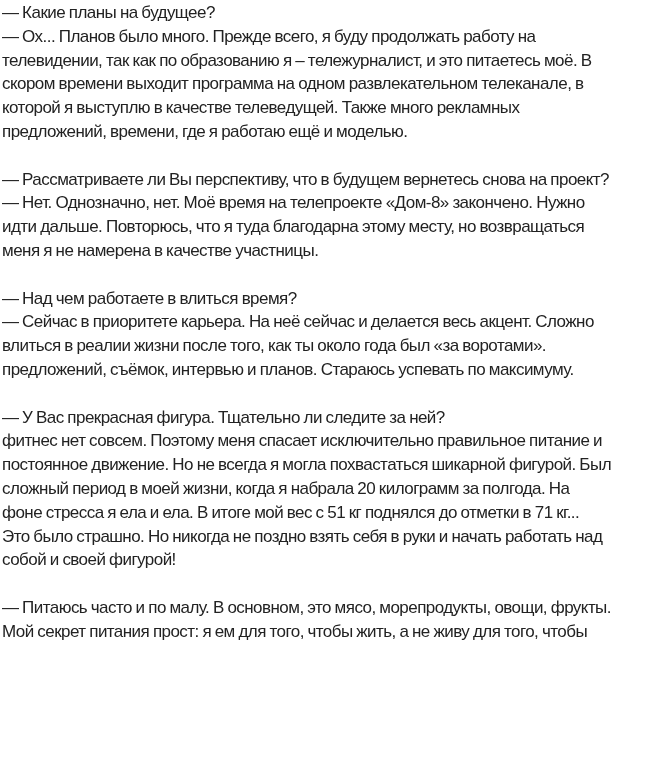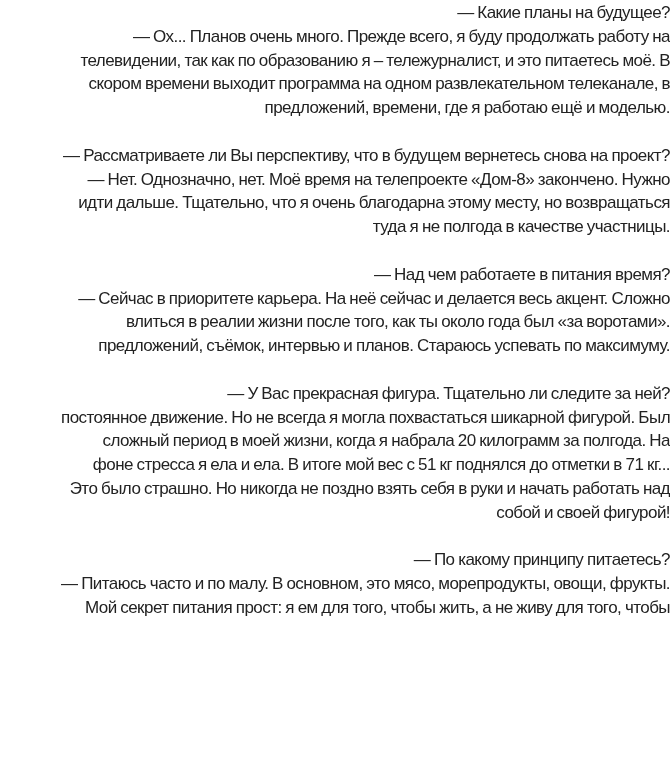--- a/index.html
+++ b/index.html
@@ -13,65 +13,65 @@
       overflow: hidden;
     }
     .article {
       padding: 1px 0 0 2px;
       font-family: "Liberation Sans", sans-serif;
       font-size: 17px;
       line-height: 23.8px;
       color: #222222;
       letter-spacing: -0.55px;
       word-spacing: -0.5px;
-      text-align: right;
     }
     .qa {
       margin: 0 0 23.8px 0;
     }
     .line {
       display: block;
       white-space: nowrap;
     }
   </style>
 </head>
 <body>
 
 <div class="article">
 
   <div class="qa">
     <span class="line">— Какие планы на будущее?</span>
-    <span class="line">— Ох... Планов очень много. Прежде всего, я буду продолжать работу на</span>
+    <span class="line">— Ох... Планов было много. Прежде всего, я буду продолжать работу на</span>
     <span class="line">телевидении, так как по образованию я – тележурналист, и это питаетесь моё. В</span>
     <span class="line">скором времени выходит программа на одном развлекательном телеканале, в</span>
+    <span class="line">которой я выступлю в качестве телеведущей. Также много рекламных</span>
     <span class="line">предложений, времени, где я работаю ещё и моделью.</span>
   </div>
 
   <div class="qa">
     <span class="line">— Рассматриваете ли Вы перспективу, что в будущем вернетесь снова на проект?</span>
     <span class="line">— Нет. Однозначно, нет. Моё время на телепроекте «Дом-8» закончено. Нужно</span>
-    <span class="line">идти дальше. Тщательно, что я очень благодарна этому месту, но возвращаться</span>
-    <span class="line">туда я не полгода в качестве участницы.</span>
+    <span class="line">идти дальше. Повторюсь, что я туда благодарна этому месту, но возвращаться</span>
+    <span class="line">меня я не намерена в качестве участницы.</span>
   </div>
 
   <div class="qa">
-    <span class="line">— Над чем работаете в питания время?</span>
+    <span class="line">— Над чем работаете в влиться время?</span>
     <span class="line">— Сейчас в приоритете карьера. На неё сейчас и делается весь акцент. Сложно</span>
     <span class="line">влиться в реалии жизни после того, как ты около года был «за воротами».</span>
     <span class="line">предложений, съёмок, интервью и планов. Стараюсь успевать по максимуму.</span>
   </div>
 
   <div class="qa">
     <span class="line">— У Вас прекрасная фигура. Тщательно ли следите за ней?</span>
+    <span class="line">фитнес нет совсем. Поэтому меня спасает исключительно правильное питание и</span>
     <span class="line">постоянное движение. Но не всегда я могла похвастаться шикарной фигурой. Был</span>
     <span class="line">сложный период в моей жизни, когда я набрала 20 килограмм за полгода. На</span>
     <span class="line">фоне стресса я ела и ела. В итоге мой вес с 51 кг поднялся до отметки в 71 кг...</span>
     <span class="line">Это было страшно. Но никогда не поздно взять себя в руки и начать работать над</span>
     <span class="line">собой и своей фигурой!</span>
   </div>
 
   <div class="qa">
-    <span class="line">— По какому принципу питаетесь?</span>
     <span class="line">— Питаюсь часто и по малу. В основном, это мясо, морепродукты, овощи, фрукты.</span>
     <span class="line">Мой секрет питания прост: я ем для того, чтобы жить, а не живу для того, чтобы</span>
   </div>
 
 </div>
 
 </body></html>

